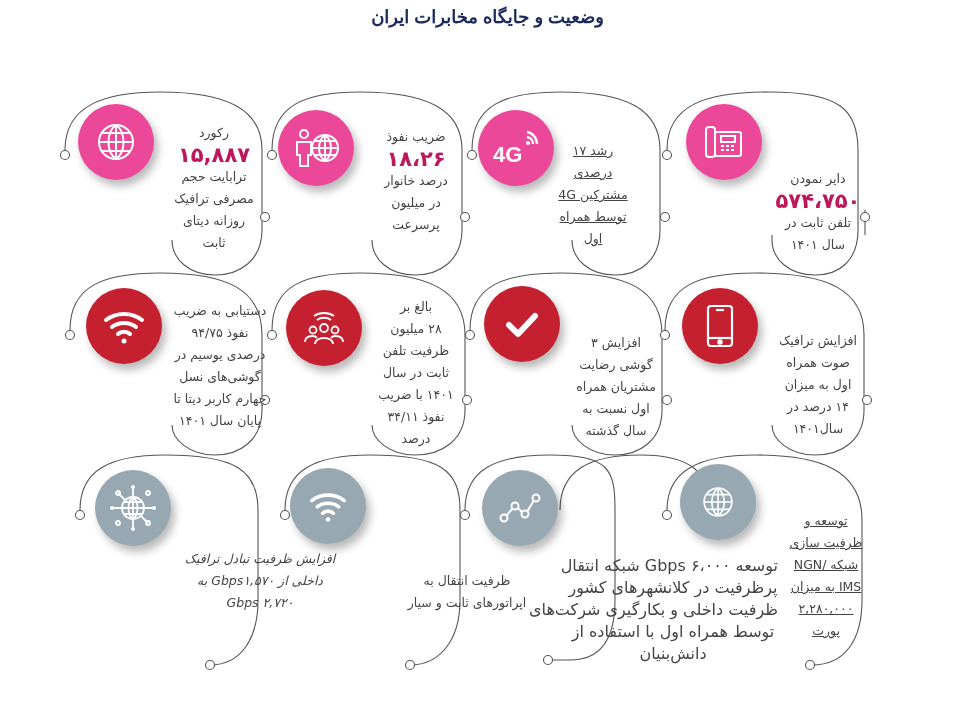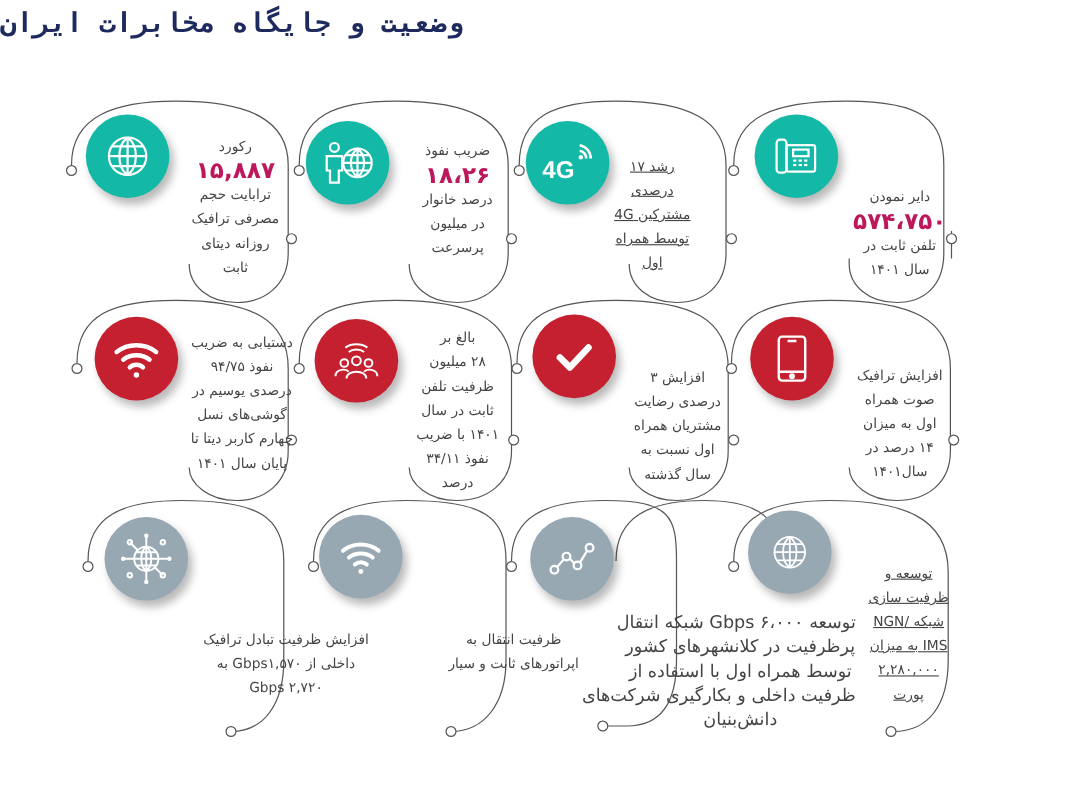--- a/index.html
+++ b/index.html
@@ -1,26 +1,26 @@
 <!DOCTYPE html>
 <html><head>
   <meta charset="utf-8">
   <style>
     html, body { margin: 0; padding: 0; background: #ffffff; }
     body { width: 975px; height: 723px; position: relative; overflow: hidden;
            font-family: "DejaVu Sans", sans-serif; color: #3a3a3a; }
-    .title { position: absolute; top: 6px; left: 0; width: 975px; text-align: left;
-             font-family: Liberation Mono, monospace; font-weight: bold; font-size: 25px;
+    .title { position: absolute; top: 6px; left: 0; width: 975px; text-align: center;
+             font-family: Liberation Sans, sans-serif; font-weight: bold; font-size: 18px;
              color: #1e2a5e; direction: rtl; letter-spacing: 0; }
     svg.lines { position: absolute; left: 0; top: 0; }
     .circle { position: absolute; width: 76px; height: 76px; border-radius: 50%;
               box-shadow: 4px 6px 8px rgba(0,0,0,0.28); display: flex;
               align-items: center; justify-content: center; }
     .circle svg { display: block; }
-    .navy { background: #14b8a6; }
+    .navy { background: #ec4899; }
     .red  { background: #c5202f; }
     .grey { background: #97a8b3; }
     .txt { position: absolute; direction: rtl; text-align: center; font-size: 12.5px;
            line-height: 22px; color: #444; white-space: nowrap; }
     .txt .big { font-weight: bold; font-size: 21px; color: #be185d; }
   </style>
 </head>
 <body>
 
 <div class="title">وضعیت و جایگاه مخابرات ایران</div>
@@ -160,21 +160,21 @@
   <div>سال۱۴۰۱</div>
 </div>
 
 <div class="circle red" style="left:484px;top:286px;">
   <svg width="40" height="40" viewBox="0 0 40 40" fill="none" stroke="#fff" stroke-width="6" stroke-linecap="round" stroke-linejoin="round">
     <path d="M7,21 L16,30 L33,12"></path>
   </svg>
 </div>
 <div class="txt" style="left:568px;top:332px;width:96px;">
   <div>افزایش ۳</div>
-  <div>درصدی رضایت</div>
+  <div>گوشی رضایت</div>
   <div>مشتریان همراه</div>
   <div>اول نسبت به</div>
   <div>سال گذشته</div>
 </div>
 
 <div class="circle red" style="left:286px;top:290px;">
   <svg width="46" height="40" viewBox="0 0 46 40" fill="none" stroke="#fff" stroke-width="1.8">
     <path d="M13,8 A14,10 0 0 1 33,8"></path>
       <path d="M16,12 A9,6 0 0 1 30,12"></path>
     <circle cx="23" cy="20" r="4"></circle>
@@ -230,22 +230,22 @@
     <circle cx="5" cy="26" r="3.5"></circle>
       <circle cx="16" cy="14" r="3.5"></circle>
       <circle cx="26" cy="22" r="3.5"></circle>
       <circle cx="37" cy="6" r="3.5"></circle>
     <path d="M7.5,23.5 L13.5,16.5 M19,16 L23,20 M28.5,19 L34.5,9"></path>
   </svg>
 </div>
 <div class="txt" style="left:568px;top:555px;width:210px;font-size:16px;">
   <div>توسعه ۶،۰۰۰ Gbps شبکه انتقال</div>
   <div>پرظرفیت در کلانشهرهای کشور</div>
+  <div>ظرفیت داخلی و بکارگیری شرکت‌های</div>
   <div>توسط همراه اول با استفاده از</div>
-  <div>ظرفیت داخلی و بکارگیری شرکت‌های</div>
   <div>دانش‌بنیان</div>
 </div>
 
 <div class="circle grey" style="left:290px;top:468px;">
   <svg width="42" height="36" viewBox="0 0 44 40" fill="none" stroke="#fff" stroke-width="4" stroke-linecap="round">
     <path d="M4,14 A26,22 0 0 1 40,14"></path>
       <path d="M10,21 A17,14 0 0 1 34,21"></path>
       <path d="M16,28 A8,7 0 0 1 28,28"></path>
     <circle cx="22" cy="35" r="2.5" fill="#fff" stroke="none"></circle>
   </svg>
@@ -265,17 +265,17 @@
         <circle cx="25" cy="46" r="2"></circle>
         <circle cx="4" cy="25" r="2"></circle>
         <circle cx="46" cy="25" r="2"></circle>
       </g>
     <circle cx="10" cy="10" r="2"></circle>
       <circle cx="40" cy="40" r="2"></circle>
       <circle cx="40" cy="10" r="2"></circle>
       <circle cx="10" cy="40" r="2"></circle>
   </svg>
 </div>
-<div class="txt" style="left:180px;top:570px;width:160px;">
+<div class="txt" style="left:180px;top:548px;width:160px;font-style:italic;">
   <div>افزایش ظرفیت تبادل ترافیک</div>
   <div>داخلی از  Gbps۱,۵۷۰ به</div>
   <div>Gbps ۲,۷۲۰</div>
 </div>
 
 </body></html>

